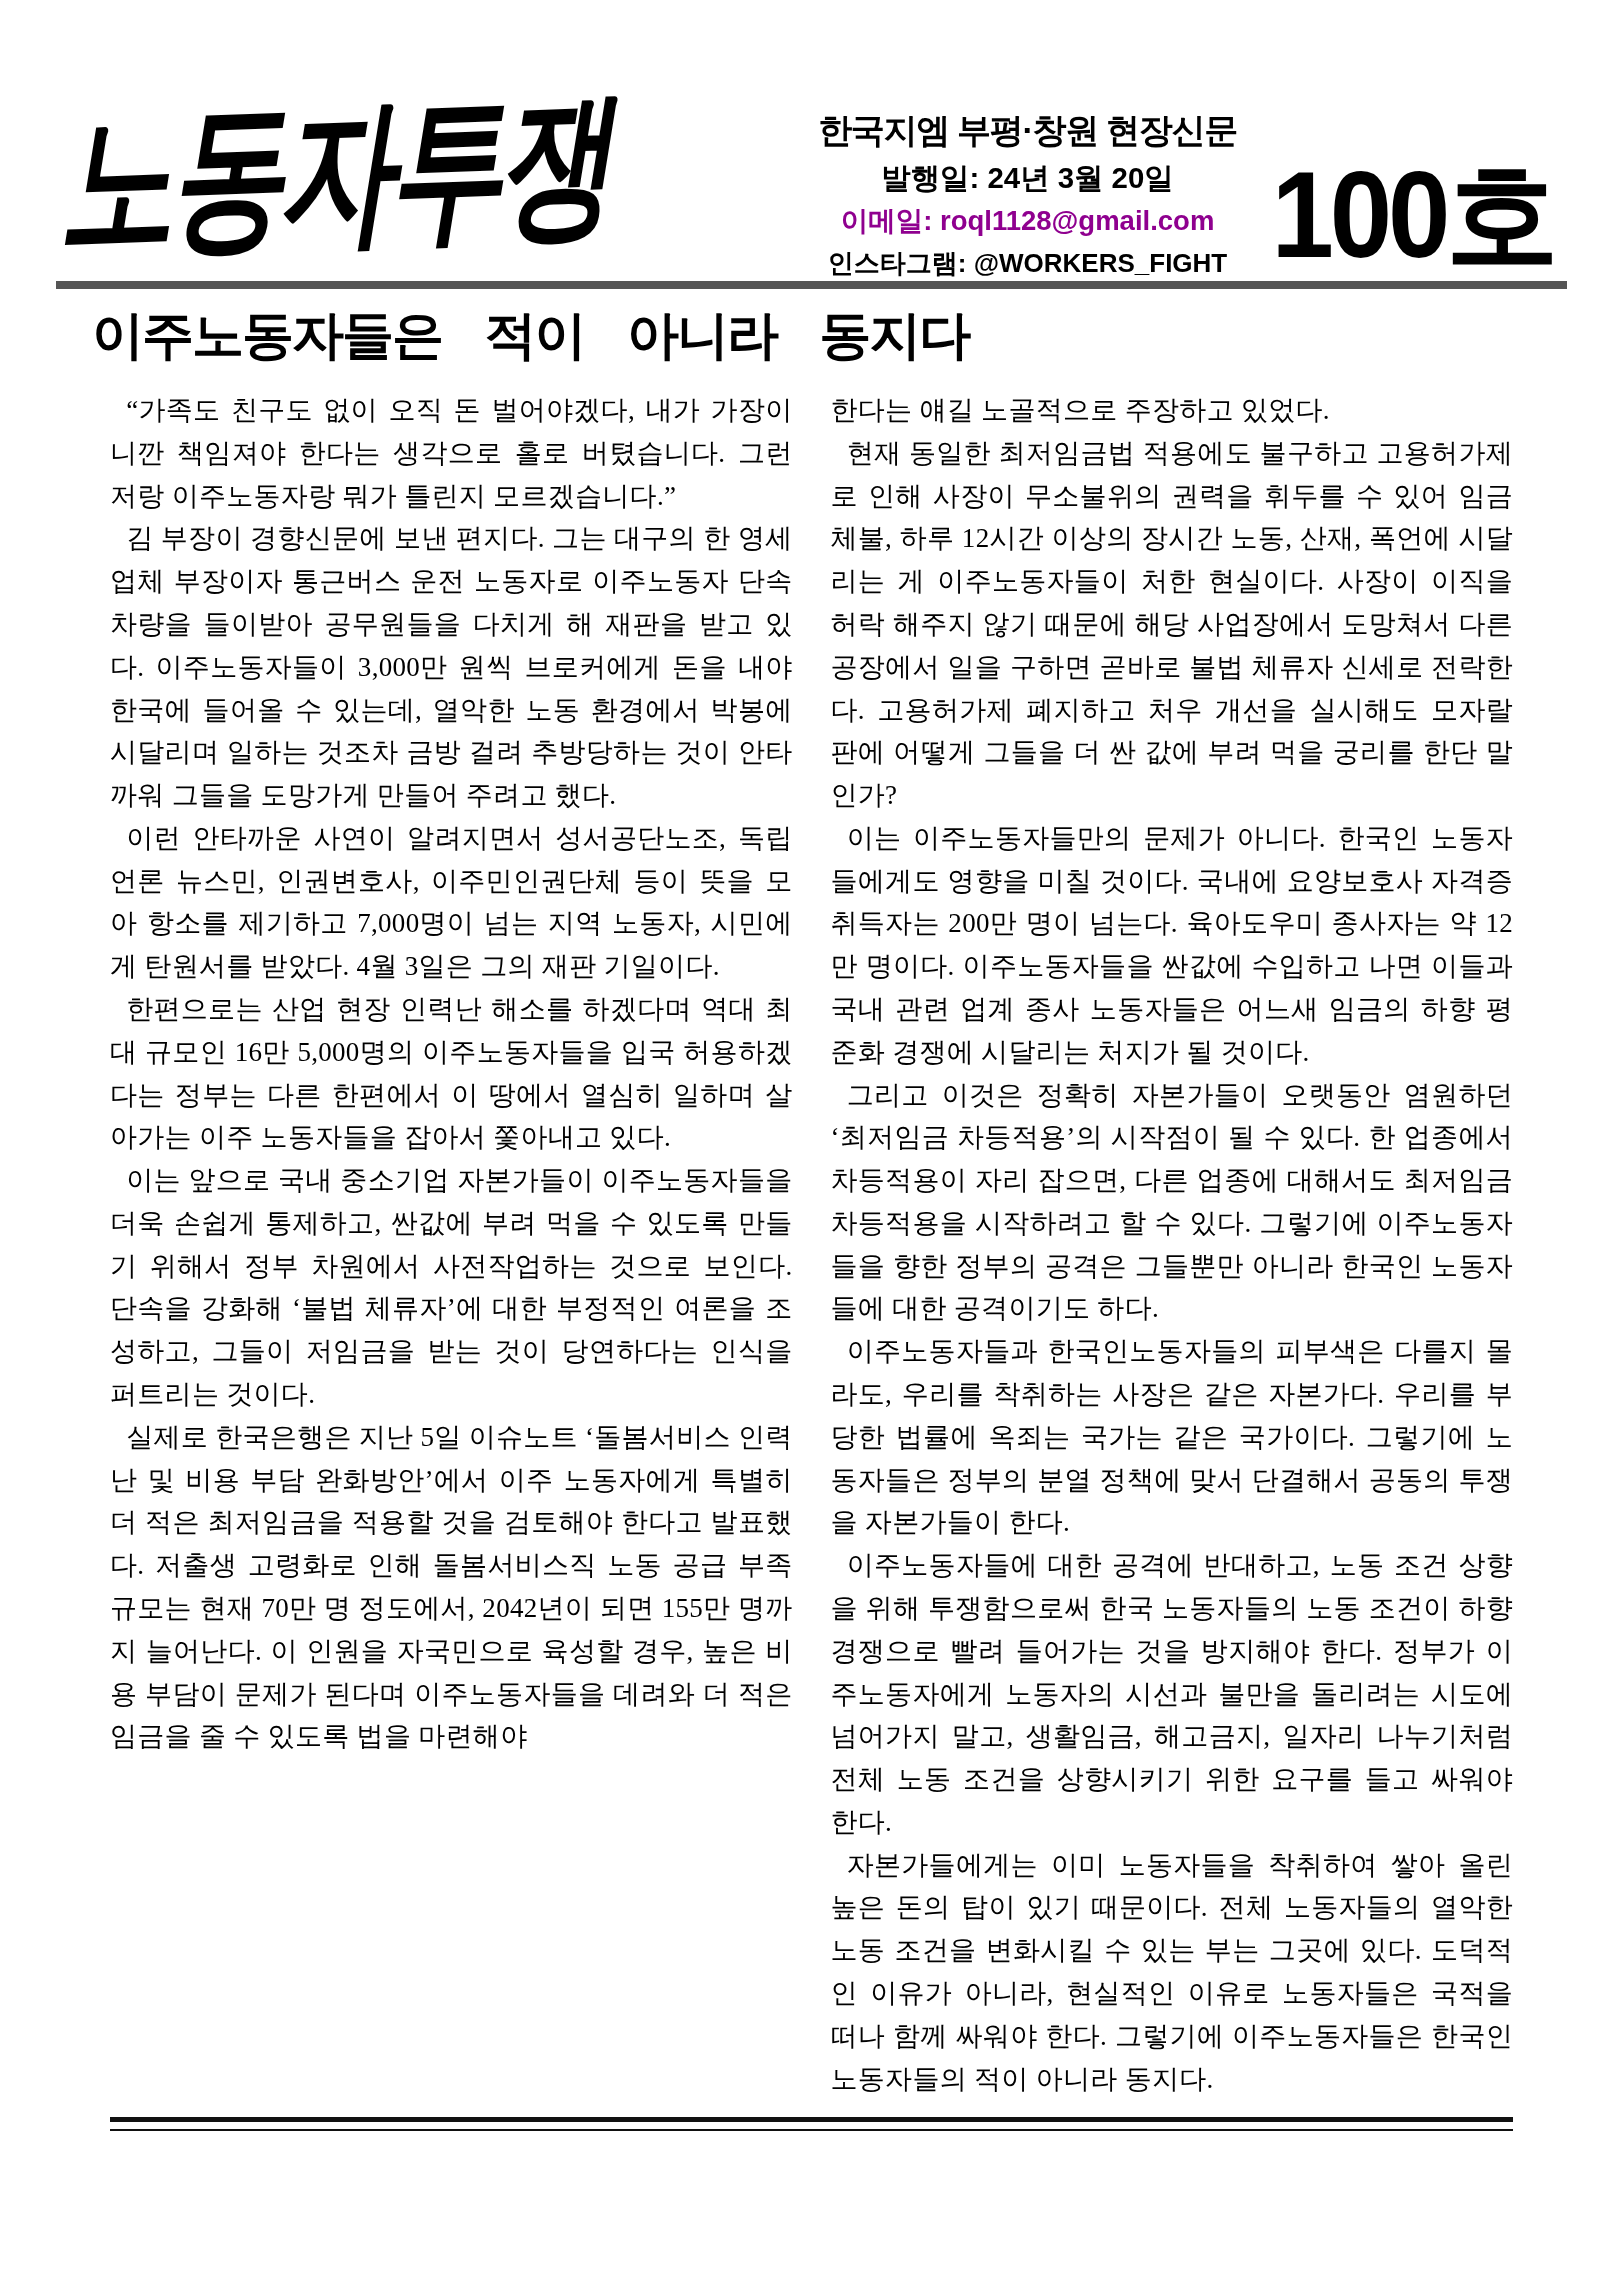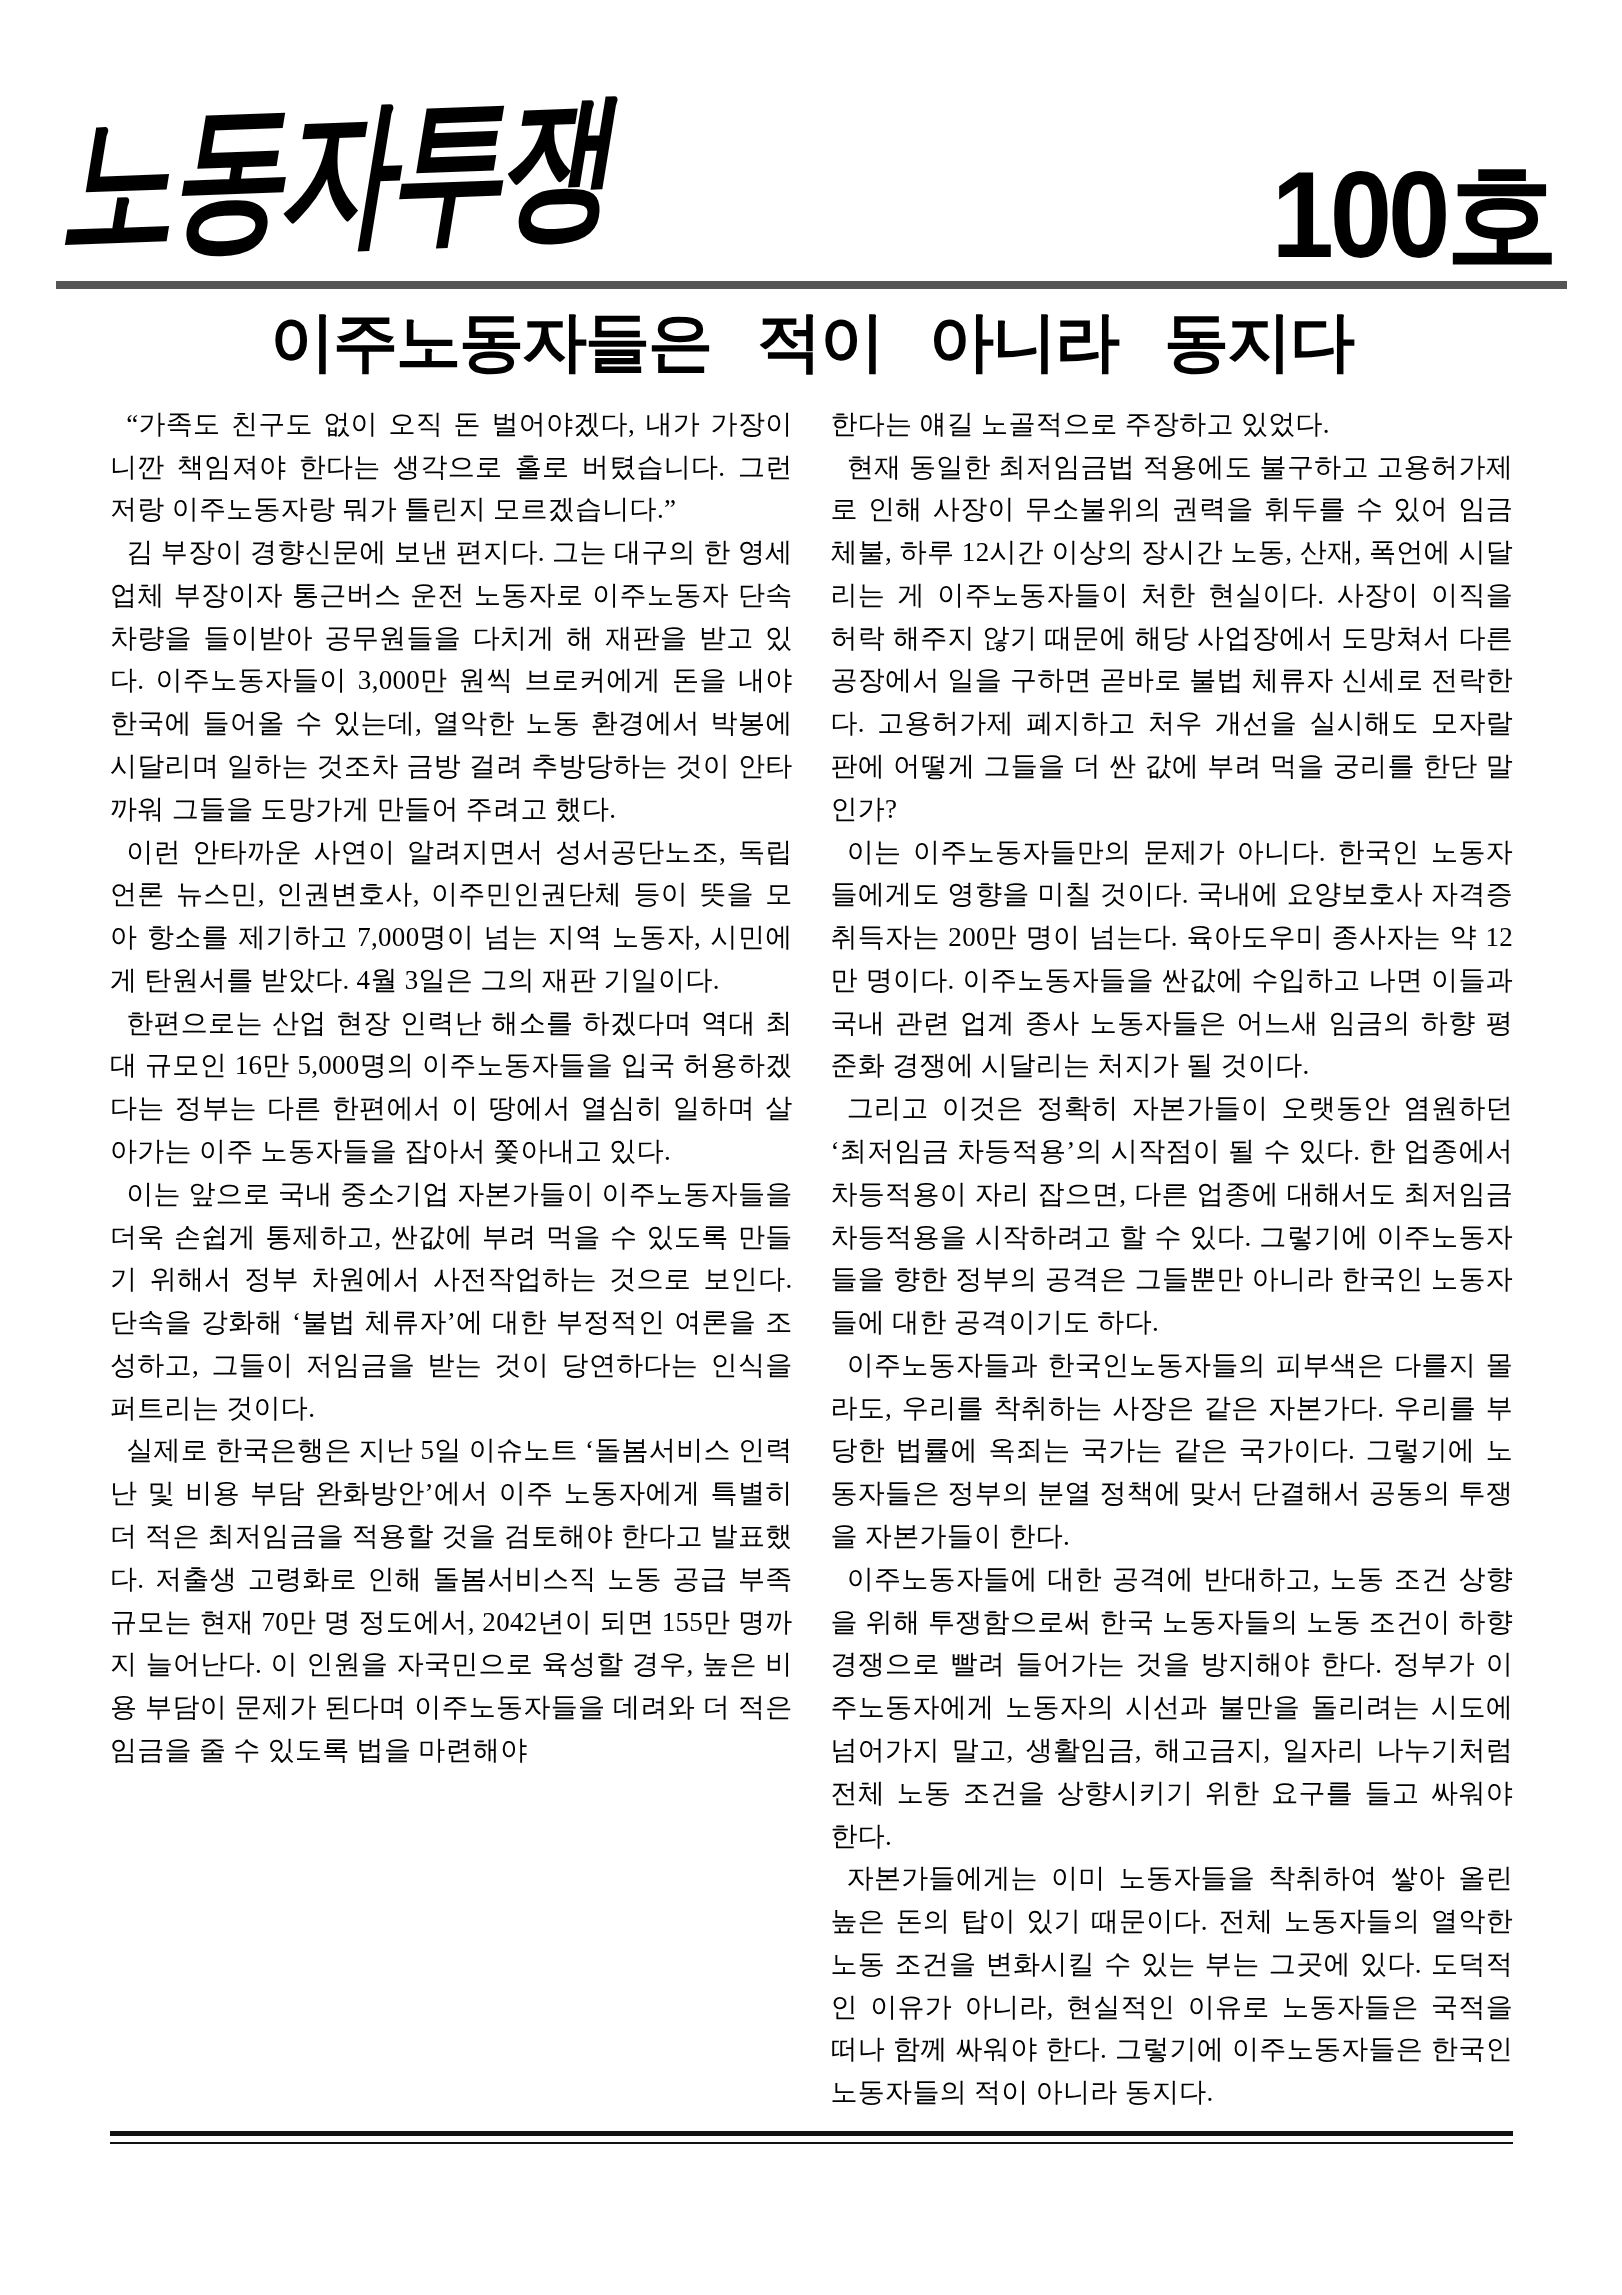--- a/index.html
+++ b/index.html
@@ -41,23 +41,22 @@
     letter-spacing: -4.6px; white-space: nowrap;
     transform: scaleX(0.92); transform-origin: right bottom;
   }
   .masthead-rule {
     height: 7.9px; margin: 0 56px;
     background: var(--rule_gray, #555555);
   }
   
   .headline {
     margin: 19.6px 92px 0;
-    text-align: center;
     font-family: "Liberation Sans", sans-serif;
-    font-weight: 900; font-size: 65px; line-height: 1.05;
+    font-weight: 900; font-size: 52px; line-height: 1.05;
     letter-spacing: -2px; word-spacing: 30px;
     white-space: nowrap;
   }
   
   .columns {
     display: flex; gap: 38px;
     padding: 0 110px; margin-top: 26px;
   }
   .col {
     flex: 1 1 0; min-width: 0;
@@ -75,20 +74,32 @@
   }
 </style>
 </head>
 <body>
 
 <div class="page">
 
   <header class="masthead">
     <div class="brand-title">노동자투쟁</div>
 
+    <div class="pub-info">
+      <div class="pub-name">한국지엠 부평·창원 현장신문</div>
+      <div class="pub-date">발행일: 24년 3월 20일</div>
+      <div class="pub-email">
+        <span>이메일:</span>
+        <span>roql1128@gmail.com</span>
+      </div>
+      <div class="pub-insta">
+        <span>인스타그램:</span>
+        <span>@WORKERS_FIGHT</span>
+      </div>
+    </div>
 
     <div class="issue-number">100호</div>
   </header>
 
   <div class="masthead-rule"></div>
 
   <h1 class="headline">이주노동자들은 적이 아니라 동지다</h1>
 
   <main class="columns">
     <div class="col">

